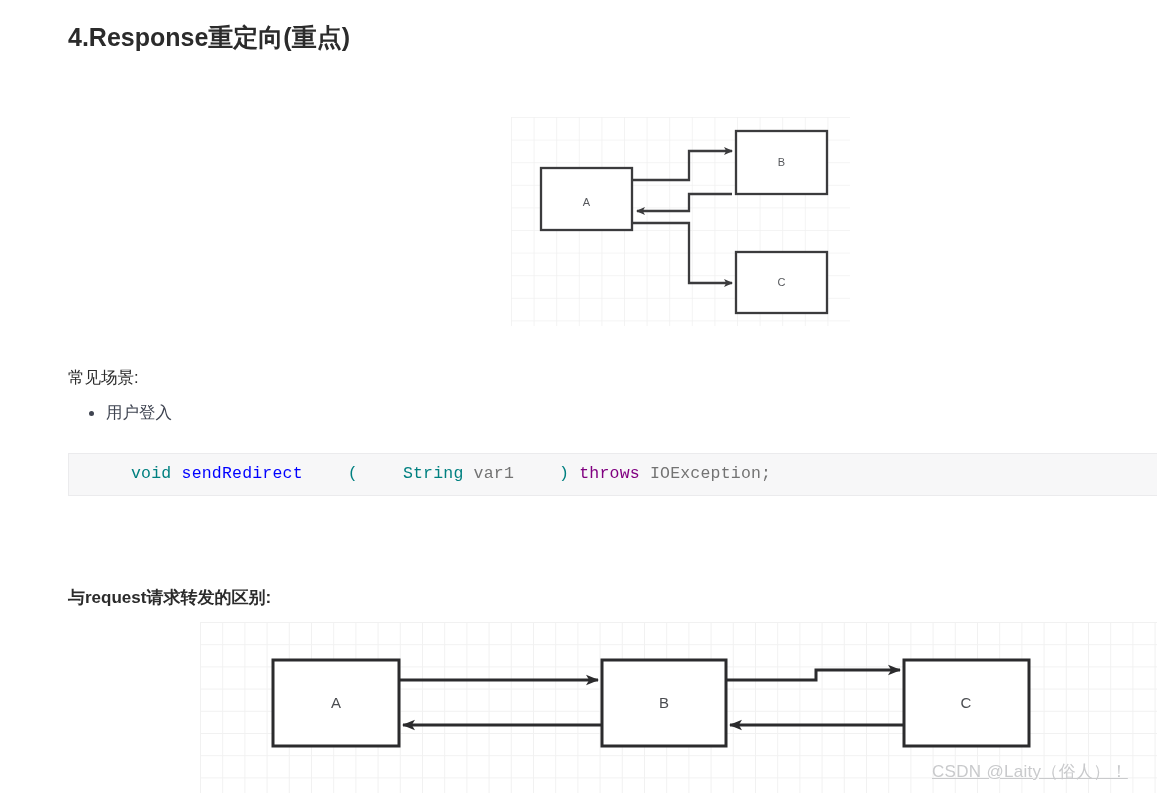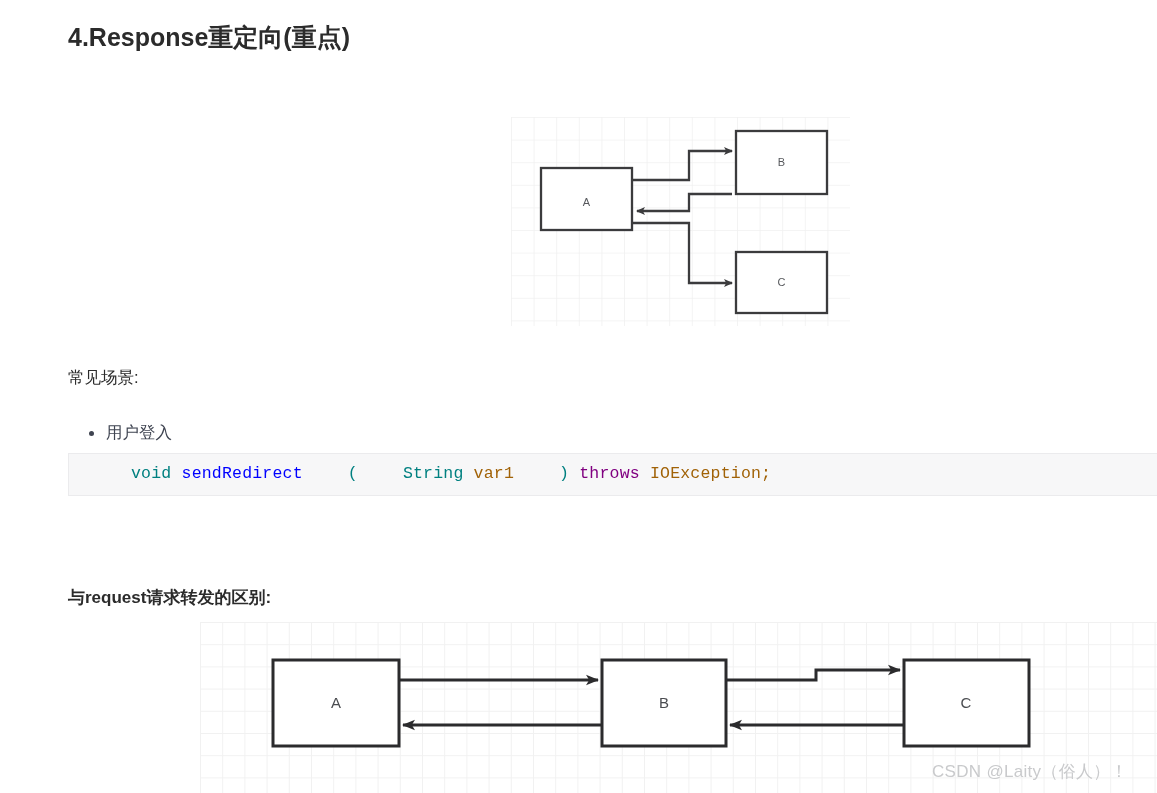--- a/index.html
+++ b/index.html
@@ -28,21 +28,20 @@
     position: absolute; left: 68px; top: 353px;
     font-size: 16.5px; font-weight: 400; color: #2b2b2b; white-space: nowrap;
   }
   .bullet-list {
     position: absolute; left: 68px; top: 400px;
     margin: 0; padding: 0 0 0 38px; list-style: none;
   }
   .bullet-list li {
     position: relative; font-size: 16.5px; color: #3f4451; line-height: 1.5;
     white-space: nowrap;
-    margin-top: 20px;
   }
   .bullet-list li::before {
     content: ""; position: absolute; left: -17px; top: 11px;
     width: 5px; height: 5px; border-radius: 50%; background: #3f4451;
   }
   .h-cmp {
     position: absolute; left: 68px; top: 572px;
     font-size: 17px; font-weight: 700; color: #2b2b2b; white-space: nowrap;
   }
 
@@ -56,33 +55,34 @@
     border-left: 1px solid #ebebed;
   }
   .codeblock code {
     position: absolute; left: 17px; top: 10px;
     font-family: "Liberation Mono", "DejaVu Sans Mono", monospace;
     font-size: 16.5px; letter-spacing: .2px; white-space: pre;
   }
   .tok-type    { color: #008080; margin-left: 45px; }
   .tok-fn      { color: #0000ff; }
   .tok-kw      { color: #800080; }
-  .tok-plain   { color: #a16207; text-align: center; }
+  .tok-plain   { color: #737373; text-align: center; }
 
   
   .diagram { position: absolute; }
   .diagram svg { display: block; }
 
   .dg-top { left: 511px; top: 117px; width: 339px; height: 209px; }
   .dg-bot { left: 200px; top: 622px; width: 957px; height: 171px; }
 
   .wm {
     position: absolute; left: 932px; top: 760px;
     font-size: 17px; color: #c9cacc; white-space: nowrap;
     letter-spacing: .3px;
+    text-decoration: underline;
   }
 </style>
 </head>
 <body>
 
 <div class="page">
 
   <h1 class="h-main">4.Response重定向(重点)</h1>
 
 

